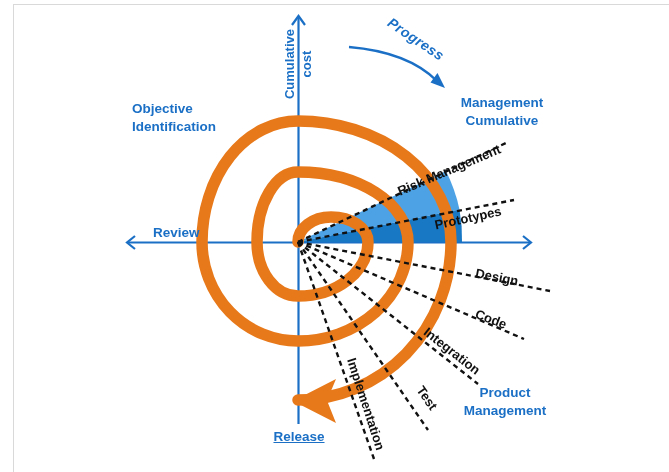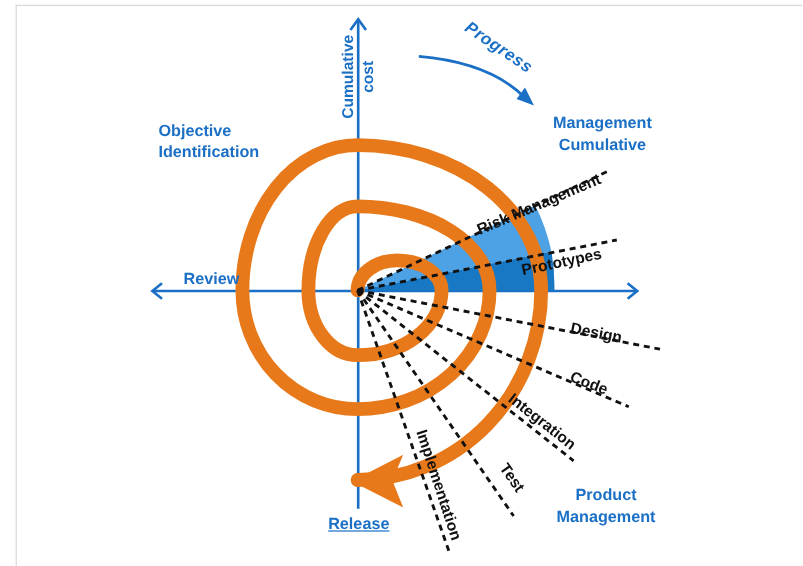--- a/index.html
+++ b/index.html
@@ -106,21 +106,21 @@
     <div>Objective</div>
     <div>Identification</div>
   </div>
 
   <div class="lbl center" style="left:432px;top:94px;width:140px;">
     <div>Management</div>
     <div>Cumulative</div>
   </div>
 
 
-  <div class="lbl center" style="left:435px;top:404px;width:140px;">
+  <div class="lbl center" style="left:435px;top:384px;width:140px;">
     <div>Product</div>
     <div>Management</div>
   </div>
 
   <div class="lbl" id="progress-label">Progress</div>
 
   <div class="phase" style="left:449px;top:170px;transform:translate(-50%,-50%) rotate(-23deg);">Risk Management</div>
   <div class="phase" style="left:468px;top:218px;transform:translate(-50%,-50%) rotate(-12deg);">Prototypes</div>
   <div class="phase" style="left:497px;top:277px;transform:translate(-50%,-50%) rotate(11deg);">Design</div>
   <div class="phase" style="left:491px;top:319px;transform:translate(-50%,-50%) rotate(21deg);">Code</div>

